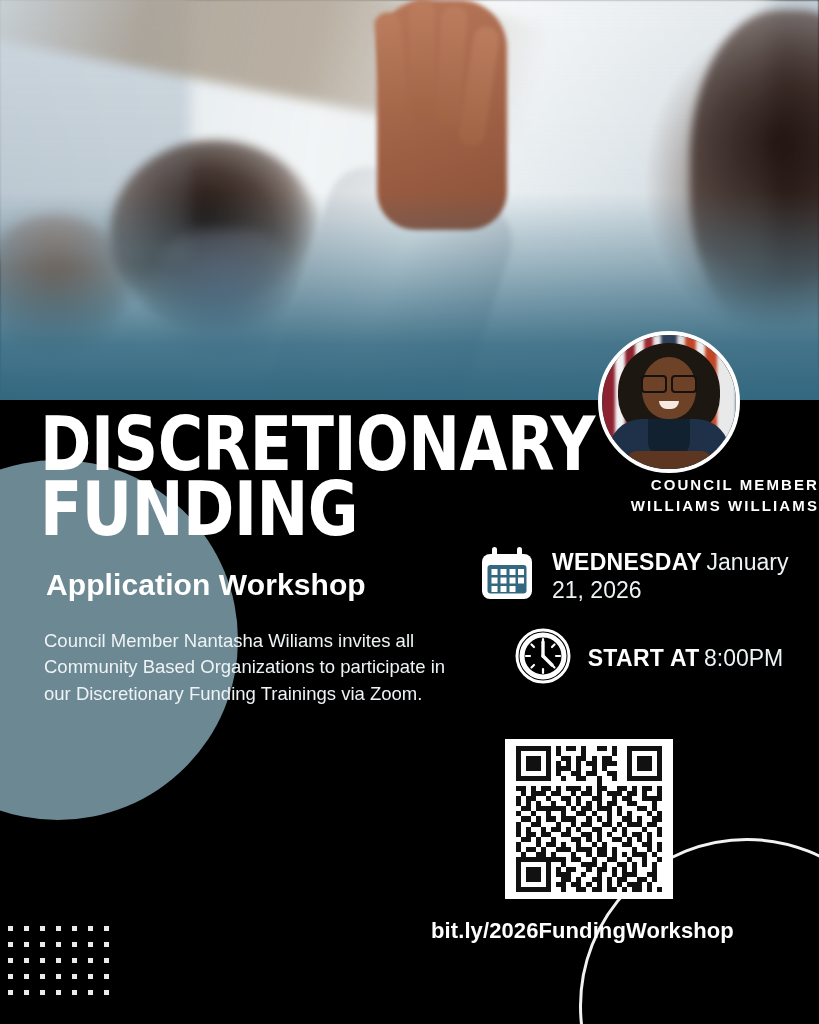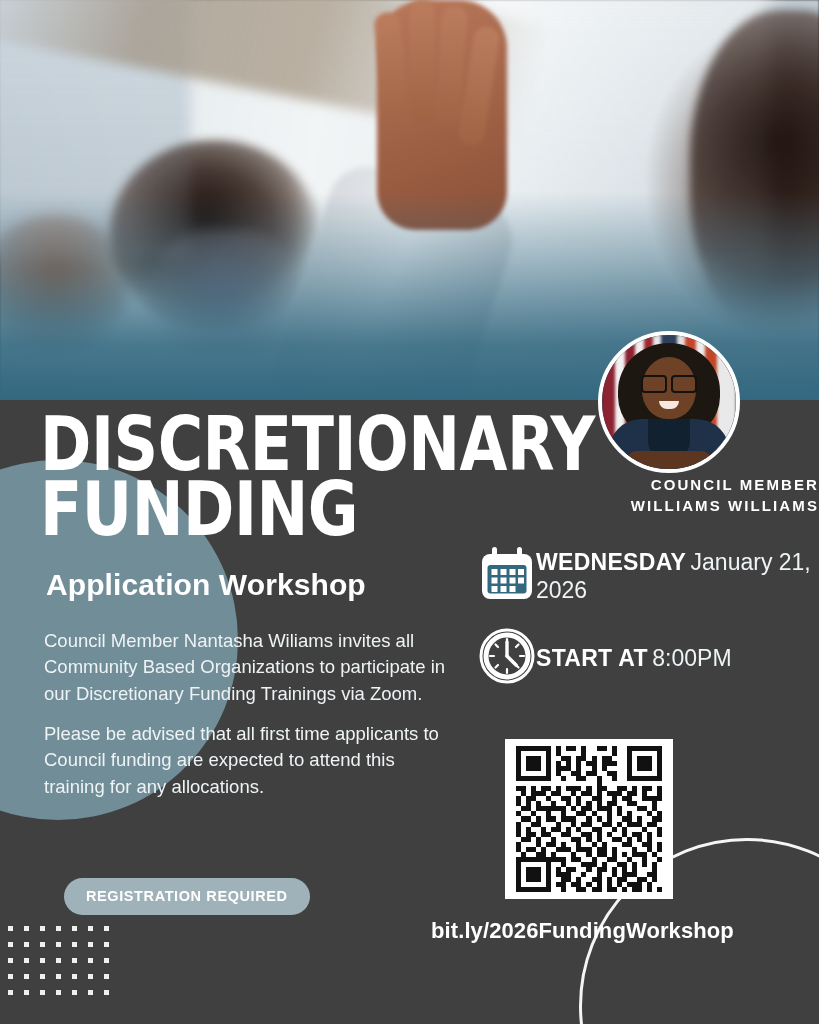--- a/index.html
+++ b/index.html
@@ -6,21 +6,21 @@
   html,body{margin:0;padding:0;}
   body{
     width:819px;height:1024px;
     background:#336880;
     font-family:"Liberation Sans","DejaVu Sans",sans-serif;
     overflow:hidden;
   }
   .flyer{
     position:relative;
     width:819px;height:1024px;
-    background:#404040;
+    background:#000000;
     overflow:hidden;
   }
 
   
   .photo{
     position:absolute;left:0;top:0;width:819px;height:400px;
     overflow:hidden;
   }
   .photo-base{
     position:absolute;inset:0;
@@ -212,21 +212,21 @@
     position:absolute;left:460px;top:474px;width:359px;
     text-align:right;color:#ffffff;
     font-size:15px;font-weight:700;letter-spacing:2.1px;line-height:1.42;
   }
   .name-block span{display:block;}
 
   .info{
     position:absolute;left:478px;top:545px;width:341px;
   }
   .info-row{
-    display:flex;align-items:center;gap:0;margin-bottom:20px;
+    display:flex;align-items:center;gap:16px;margin-bottom:20px;justify-content:center;
   }
   .info-text .top{
     font-size:23px;font-weight:700;color:#ffffff;letter-spacing:.3px;line-height:1.12;
   }
   .info-text .bot{
     font-size:23px;font-weight:400;color:#eef3f5;line-height:1.22;margin-top:2px;
   }
   .ic{flex:0 0 auto;}
 
   .qr{
@@ -303,25 +303,23 @@
   </div>
 
   <div class="left">
     <h1 class="headline">
       <span class="l1">DISCRETIONARY</span>
       <span class="l2">FUNDING</span>
     </h1>
     <div class="subhead">Application Workshop</div>
     <div class="body-copy">
       <p>Council Member Nantasha Wiliams invites all Community Based Organizations to participate in our Discretionary Funding Trainings via Zoom.</p>
-      <p>Please be advised that all first time applicants to Council funding are expected to attend this training for any allocations.</p>
     </div>
   </div>
 
-  <div class="reg-pill">REGISTRATION REQUIRED</div>
 
   <div class="portrait">
     <div class="flag"></div>
     <div class="hair"></div>
     <div class="face"></div>
     <div class="glasses">
         <span class="l"></span>
         <span class="r"></span>
       </div>
     <div class="smile"></div>

